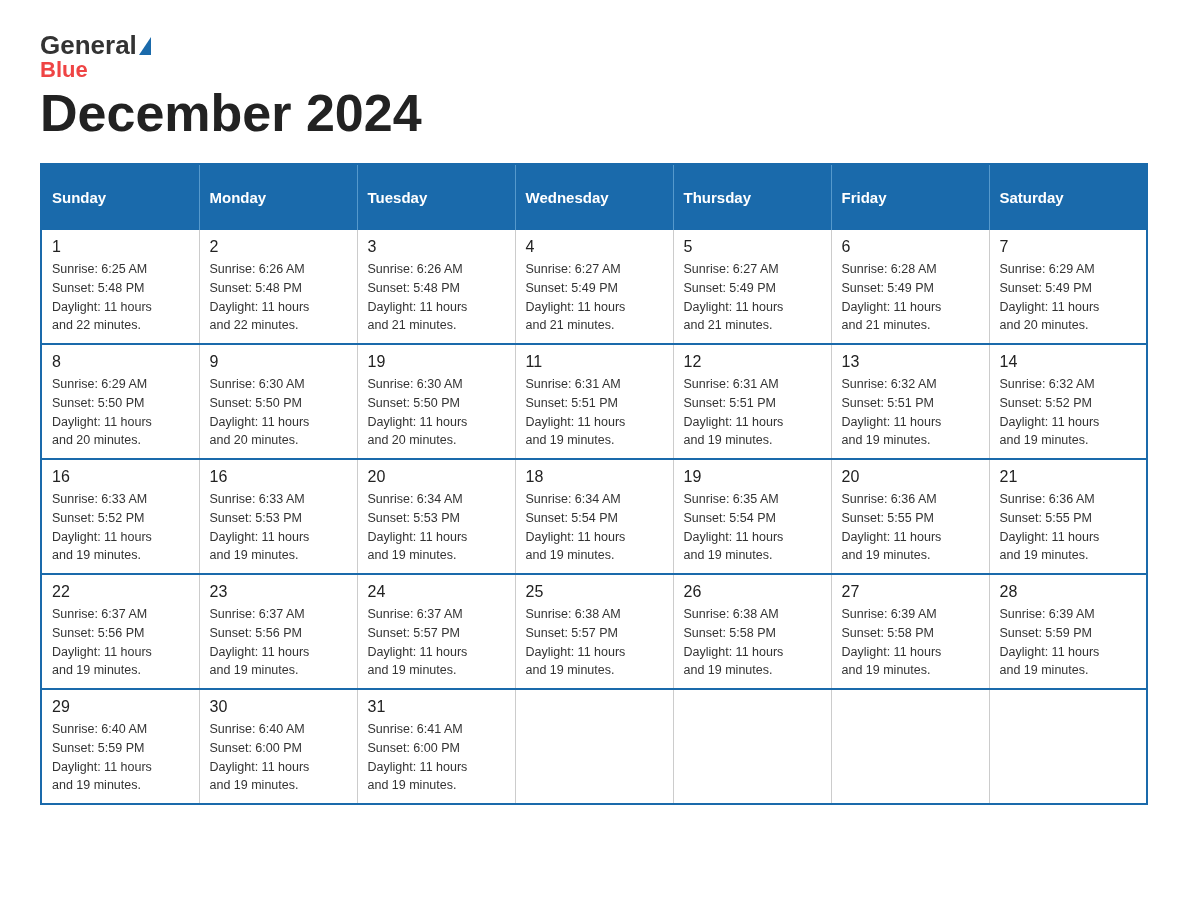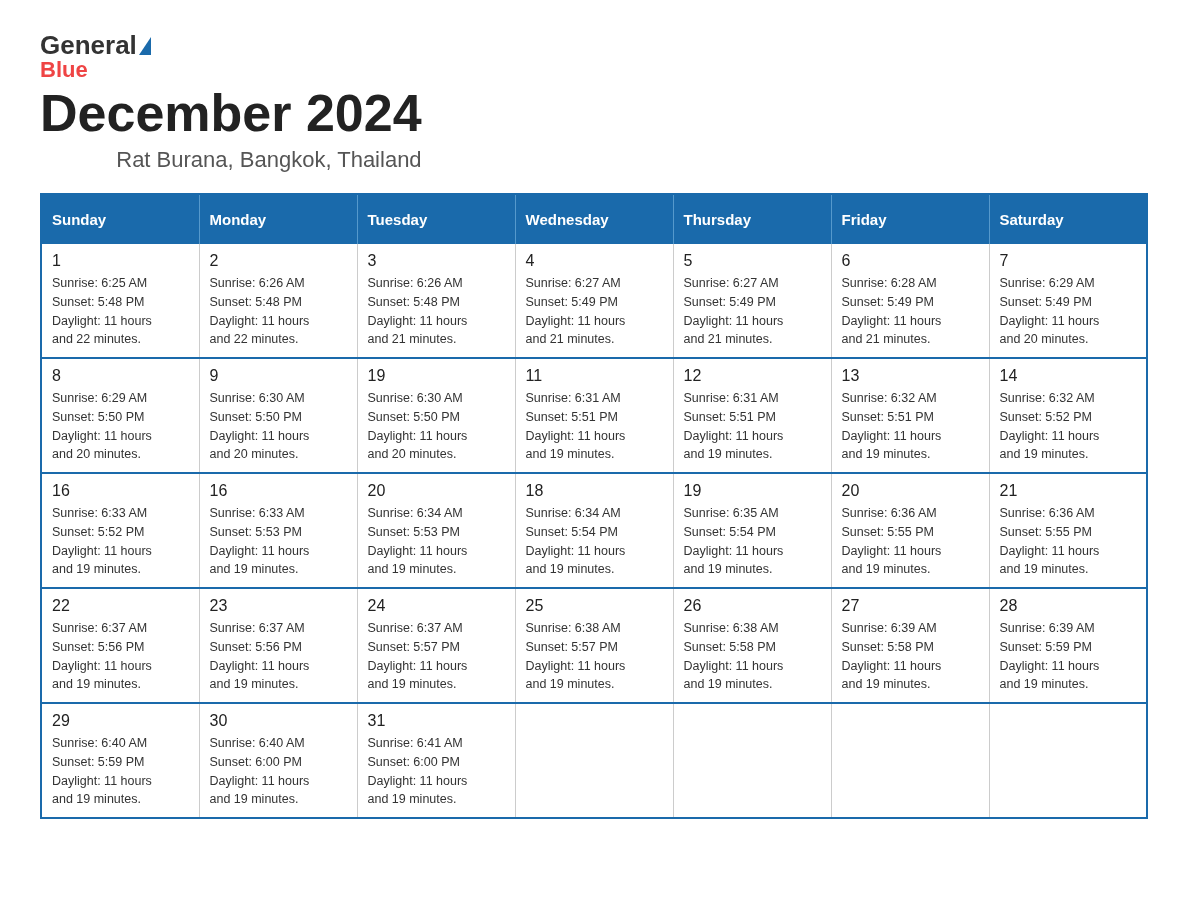--- a/index.html
+++ b/index.html
@@ -62,21 +62,21 @@
     .calendar {
       width: 100%;
       border-collapse: collapse;
       border: 2px solid #1a6aab;
     }
     .calendar th {
       background-color: #1a6aab;
       color: #fff;
       font-size: 15px;
       font-weight: bold;
-      padding: 16px 10px;
+      padding: 24px 10px;
       text-align: left;
       border-right: 1px solid #5599cc;
     }
     .calendar th:last-child { border-right: none; margin-top: 22px; }
     .calendar td {
       vertical-align: top;
       padding: 8px 10px;
       border-right: 1px solid #ccc;
       border-bottom: 2px solid #1a6aab;
       font-size: 12.5px;
@@ -104,21 +104,20 @@
 <div class="header">
   <div class="logo">
     <div class="logo-text">
       <span class="logo-general">General</span>
       <span class="logo-arrow"></span>
     </div>
     <div class="logo-subtitle">Blue</div>
   </div>
   <div class="title-section">
     <div class="main-title">December 2024</div>
-    <div class="subtitle">Rat Burana, Bangkok, Thailand</div>
   </div>
 </div>
 
 <table class="calendar">
   <thead>
     <tr>
     <th>Sunday</th>
         <th>Monday</th>
         <th>Tuesday</th>
         <th>Wednesday</th>

